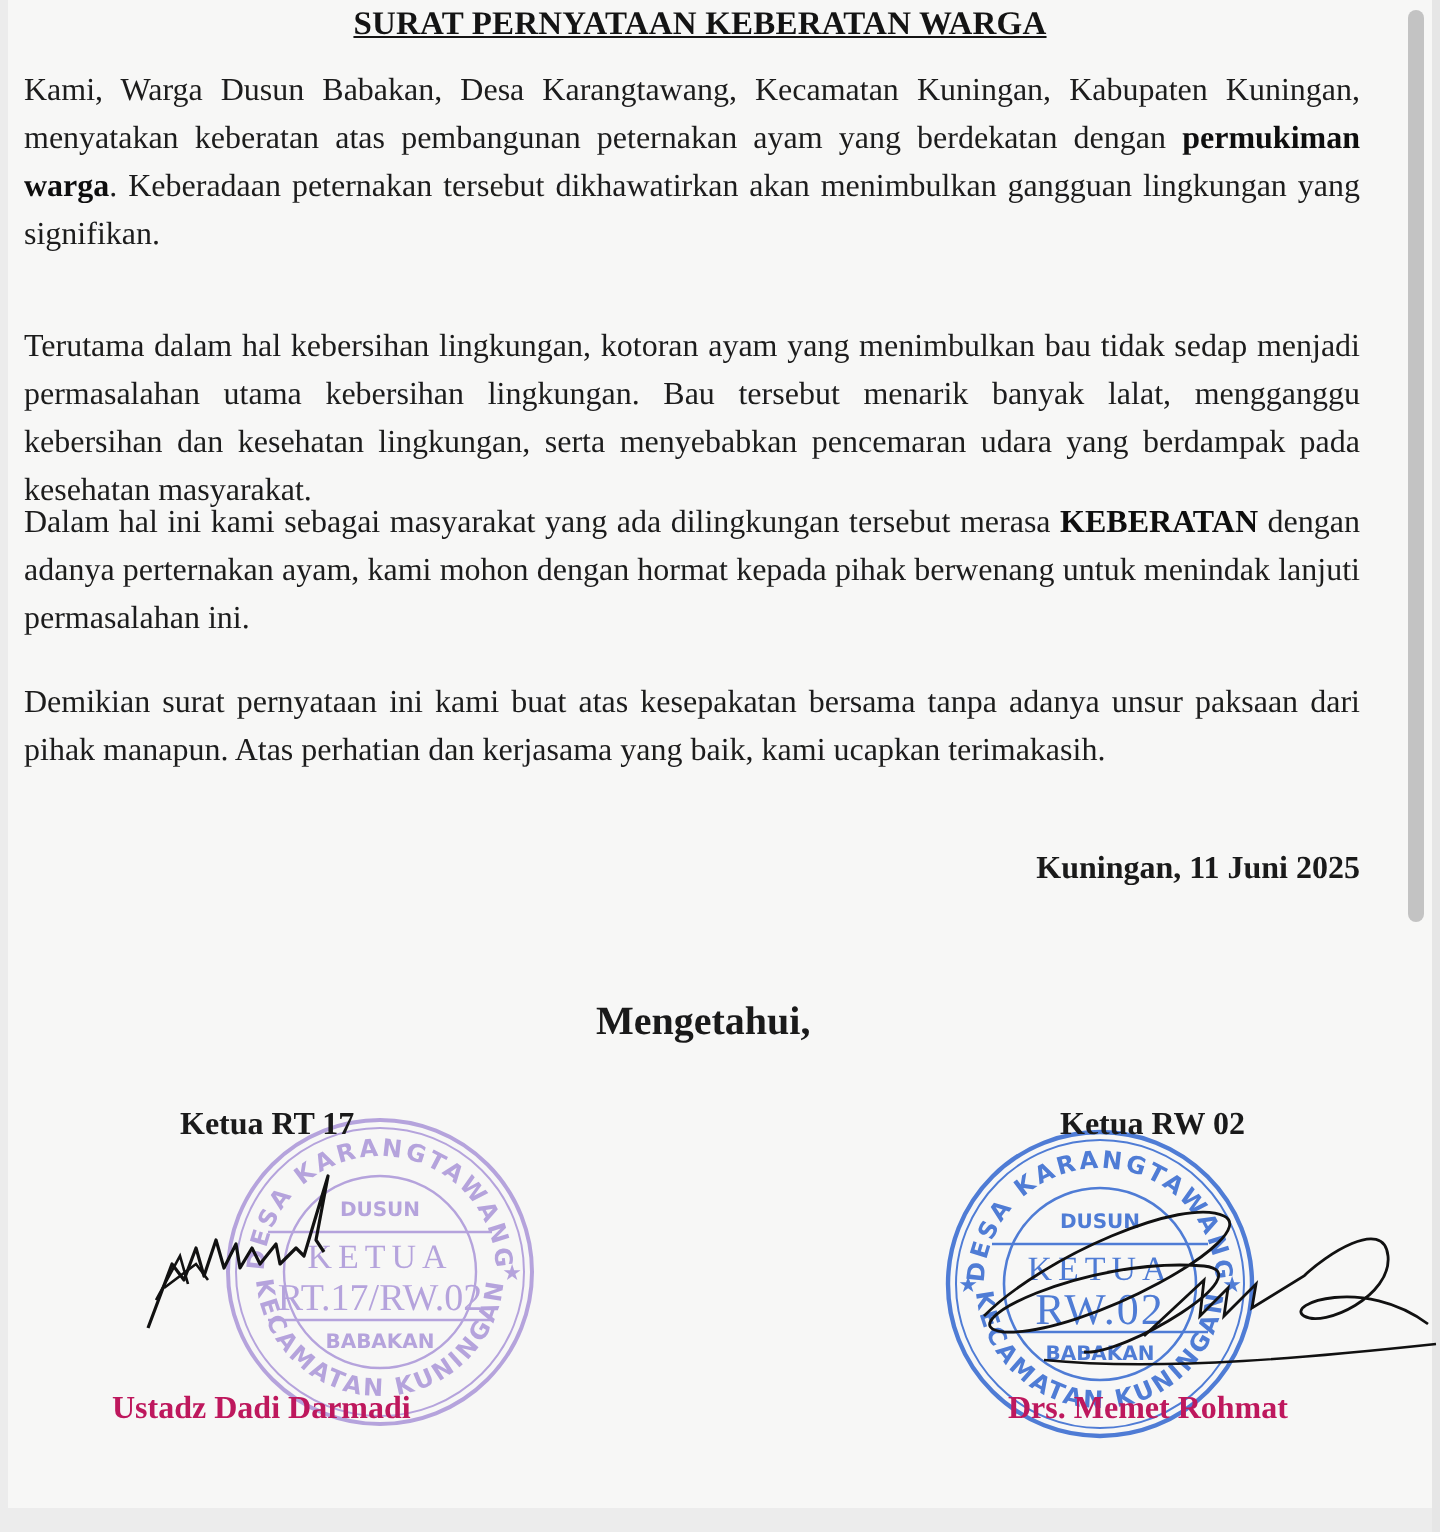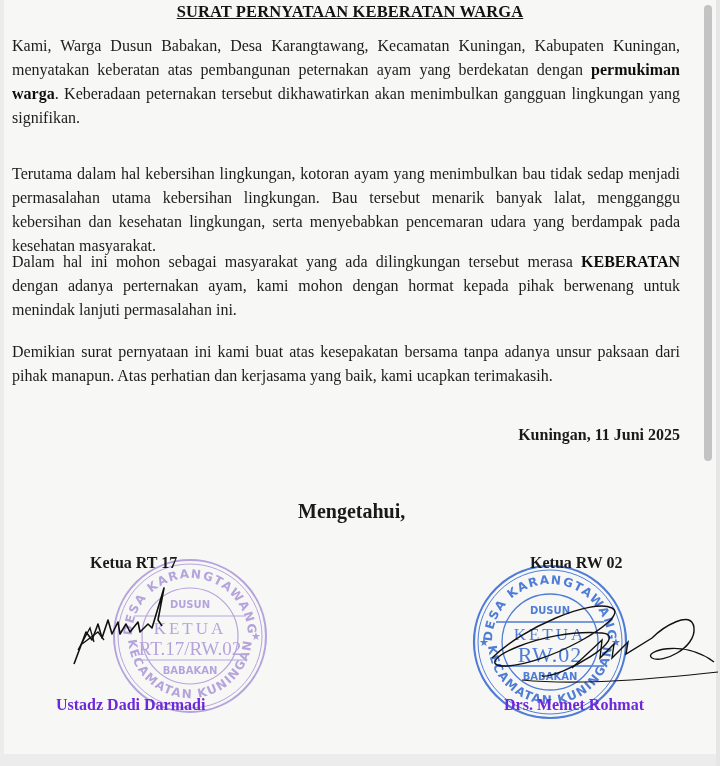--- a/index.html
+++ b/index.html
@@ -35,21 +35,21 @@
   .mengetahui {
     position: absolute; left: 294px; top: 500px;
     font-weight: bold; font-size: 20px; color: #1a1a1a;
   }
   .role {
     position: absolute; font-weight: bold; font-size: 16px; color: #1a1a1a; z-index: 3;
   }
   #role-rt { left: 86px; top: 554px; }
   #role-rw { left: 526px; top: 554px; text-align: center; }
   .name {
-    position: absolute; font-weight: bold; font-size: 16px; color: #6d28d9; z-index: 3;
+    position: absolute; font-weight: bold; font-size: 16px; color: #be185d; z-index: 3;
   }
   #name-rt { left: 52px; top: 696px; }
   #name-rw { left: 500px; top: 696px; }
   .stamp { position: absolute; z-index: 1; }
   #stamp-rt { left: 106px; top: 556px; }
   #stamp-rw { left: 466px; top: 562px; }
   .sig { position: absolute; z-index: 2; }
   #sig-rt { left: 64px; top: 580px; }
   #sig-rw { left: 478px; top: 588px; }
   .scroll-track {
@@ -64,21 +64,21 @@
 <body>
 
 <div class="page">
 
   <div class="title">SURAT PERNYATAAN KEBERATAN WARGA</div>
 
   <div class="para" id="p2"><span>Terutama dalam hal kebersihan lingkungan, kotoran ayam yang menimbulkan bau tidak sedap menjadi permasalahan utama kebersihan lingkungan.  Bau tersebut menarik banyak lalat, mengganggu kebersihan dan kesehatan lingkungan, serta menyebabkan pencemaran udara yang berdampak pada kesehatan masyarakat.</span></div>
 
   <div class="para" id="p1"><span>Kami, Warga Dusun Babakan, Desa Karangtawang, Kecamatan Kuningan, Kabupaten Kuningan, menyatakan keberatan atas pembangunan peternakan ayam yang berdekatan dengan </span><b>permukiman warga</b><span>. Keberadaan peternakan tersebut dikhawatirkan akan menimbulkan gangguan lingkungan yang signifikan.</span></div>
 
-  <div class="para" id="p3"><span>Dalam hal ini mohon sebagai masyarakat yang ada dilingkungan tersebut merasa </span><b>KEBERATAN</b><span> dengan adanya perternakan ayam, kami mohon dengan hormat kepada pihak berwenang untuk menindak lanjuti permasalahan ini.</span></div>
+  <div class="para" id="p3"><span>Dalam hal ini kami sebagai masyarakat yang ada dilingkungan tersebut merasa </span><b>KEBERATAN</b><span> dengan adanya perternakan ayam, kami mohon dengan hormat kepada pihak berwenang untuk menindak lanjuti permasalahan ini.</span></div>
 
   <div class="para" id="p4"><span>Demikian surat pernyataan ini kami buat atas kesepakatan bersama tanpa adanya unsur paksaan dari pihak manapun. Atas perhatian dan kerjasama yang baik, kami ucapkan terimakasih.</span></div>
 
   <div class="date">Kuningan, 11 Juni 2025</div>
 
   <div class="mengetahui">Mengetahui,</div>
 
   <div class="role" id="role-rt">Ketua RT 17</div>
   <div class="role" id="role-rw">Ketua RW 02</div>
 

